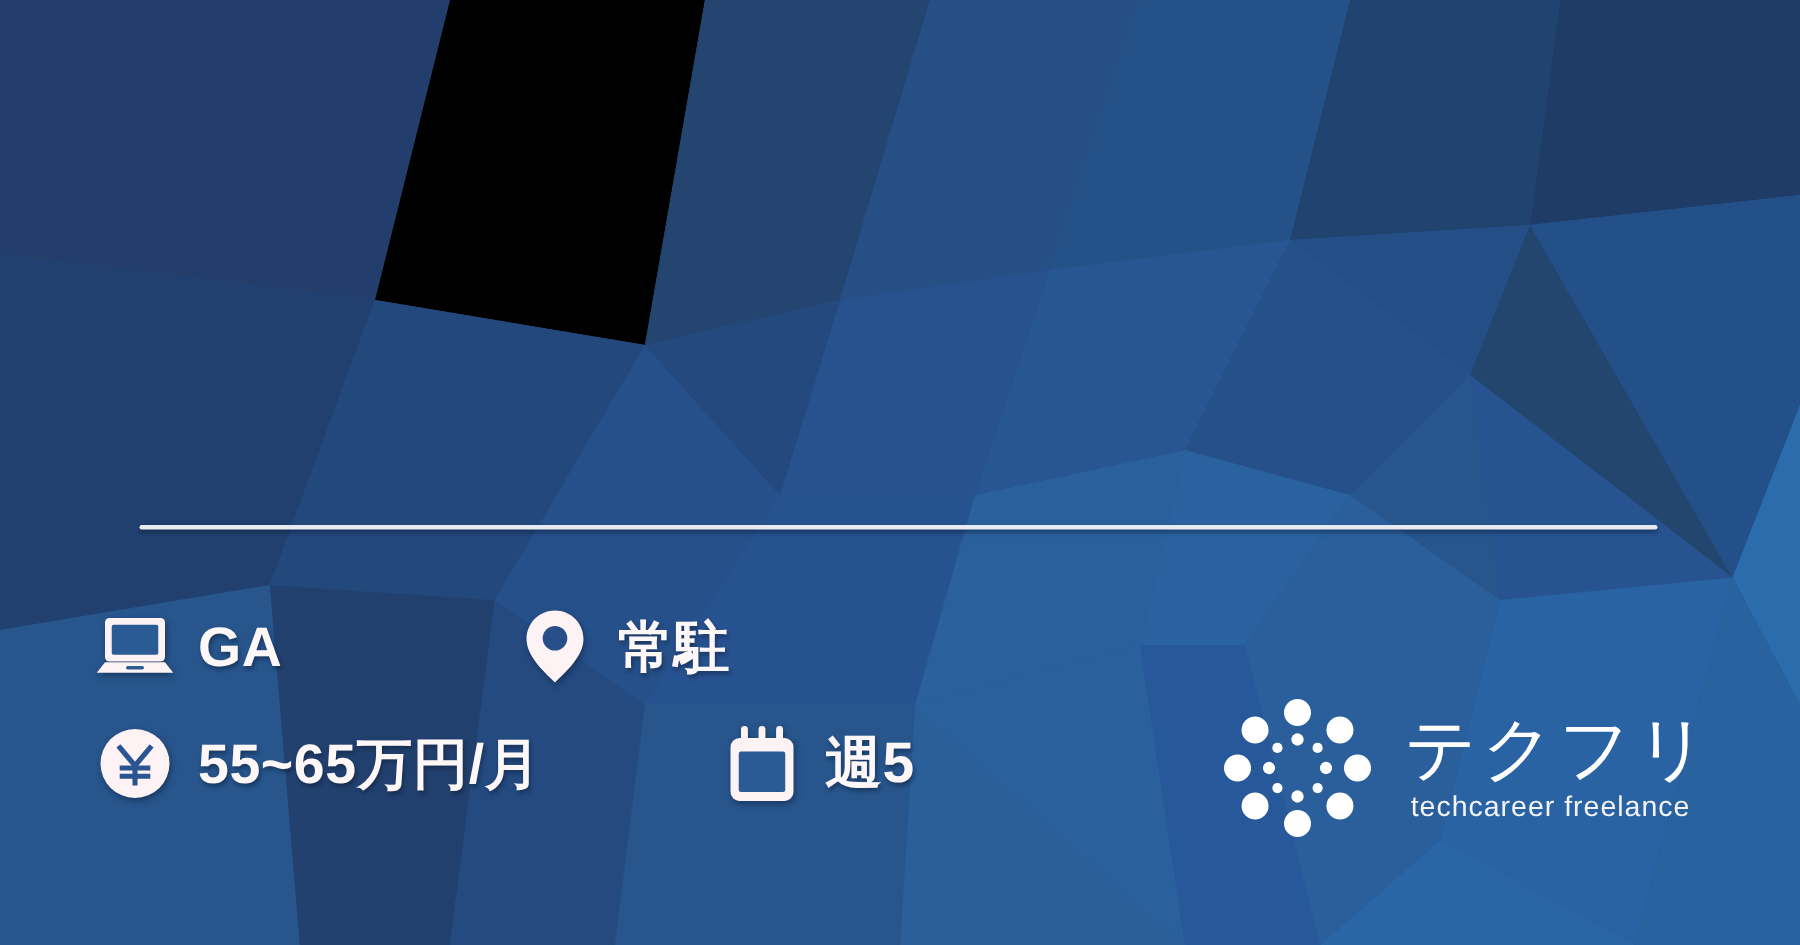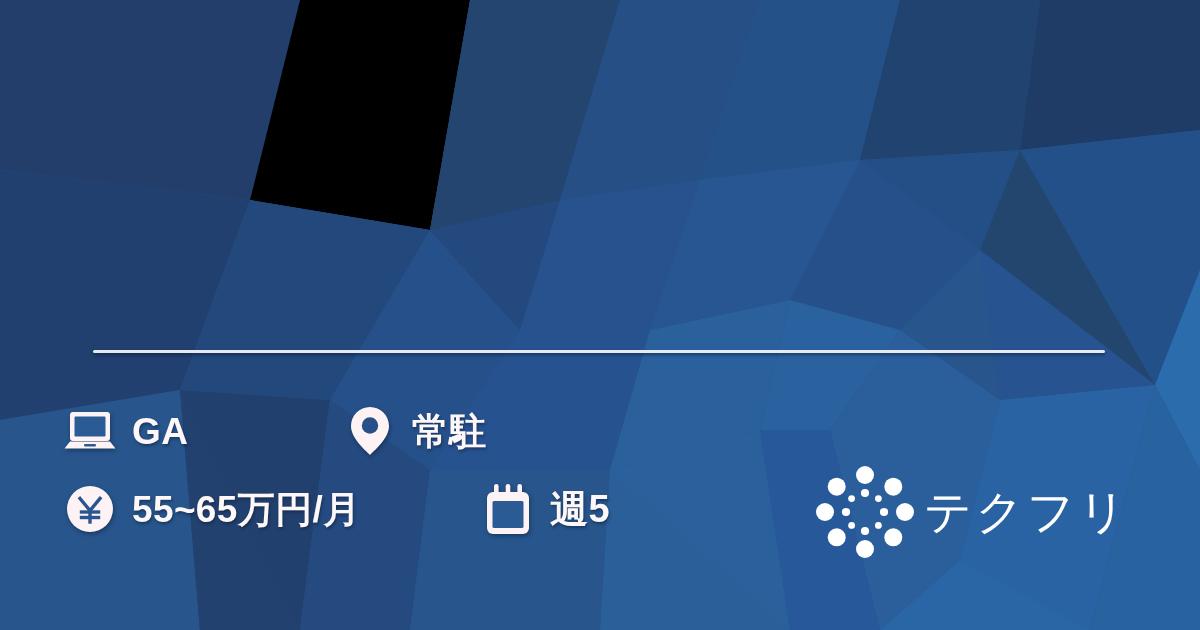--- a/index.html
+++ b/index.html
@@ -117,20 +117,21 @@
 
   
   .logo {
     position: absolute;
     left: 812px;
     top: 462px;
     width: 330px;
     height: 100px;
     display: flex;
     align-items: center;
+    justify-content: space-between;
   }
   .logo-mark {
     flex: 0 0 auto;
     width: 106px;
     height: 100px;
   }
   .logo-mark svg { display: block; }
   .logo-type {
     margin-left: 6px;
     display: flex;
@@ -288,17 +289,18 @@
             <circle cx="66.4" cy="63.4" r="3.4"></circle>
             <circle cx="53" cy="69" r="4.1"></circle>
             <circle cx="39.6" cy="63.4" r="3.4"></circle>
             <circle cx="34" cy="50" r="4.1"></circle>
             <circle cx="39.6" cy="36.6" r="3.4"></circle>
           </g>
         </svg>
       </span>
       <span class="logo-type">
         <span class="logo-jp">テクフリ</span>
+        <span class="logo-en">techcareer freelance</span>
       </span>
     </div>
 
   </div>
 </div>
 
 </body></html>

